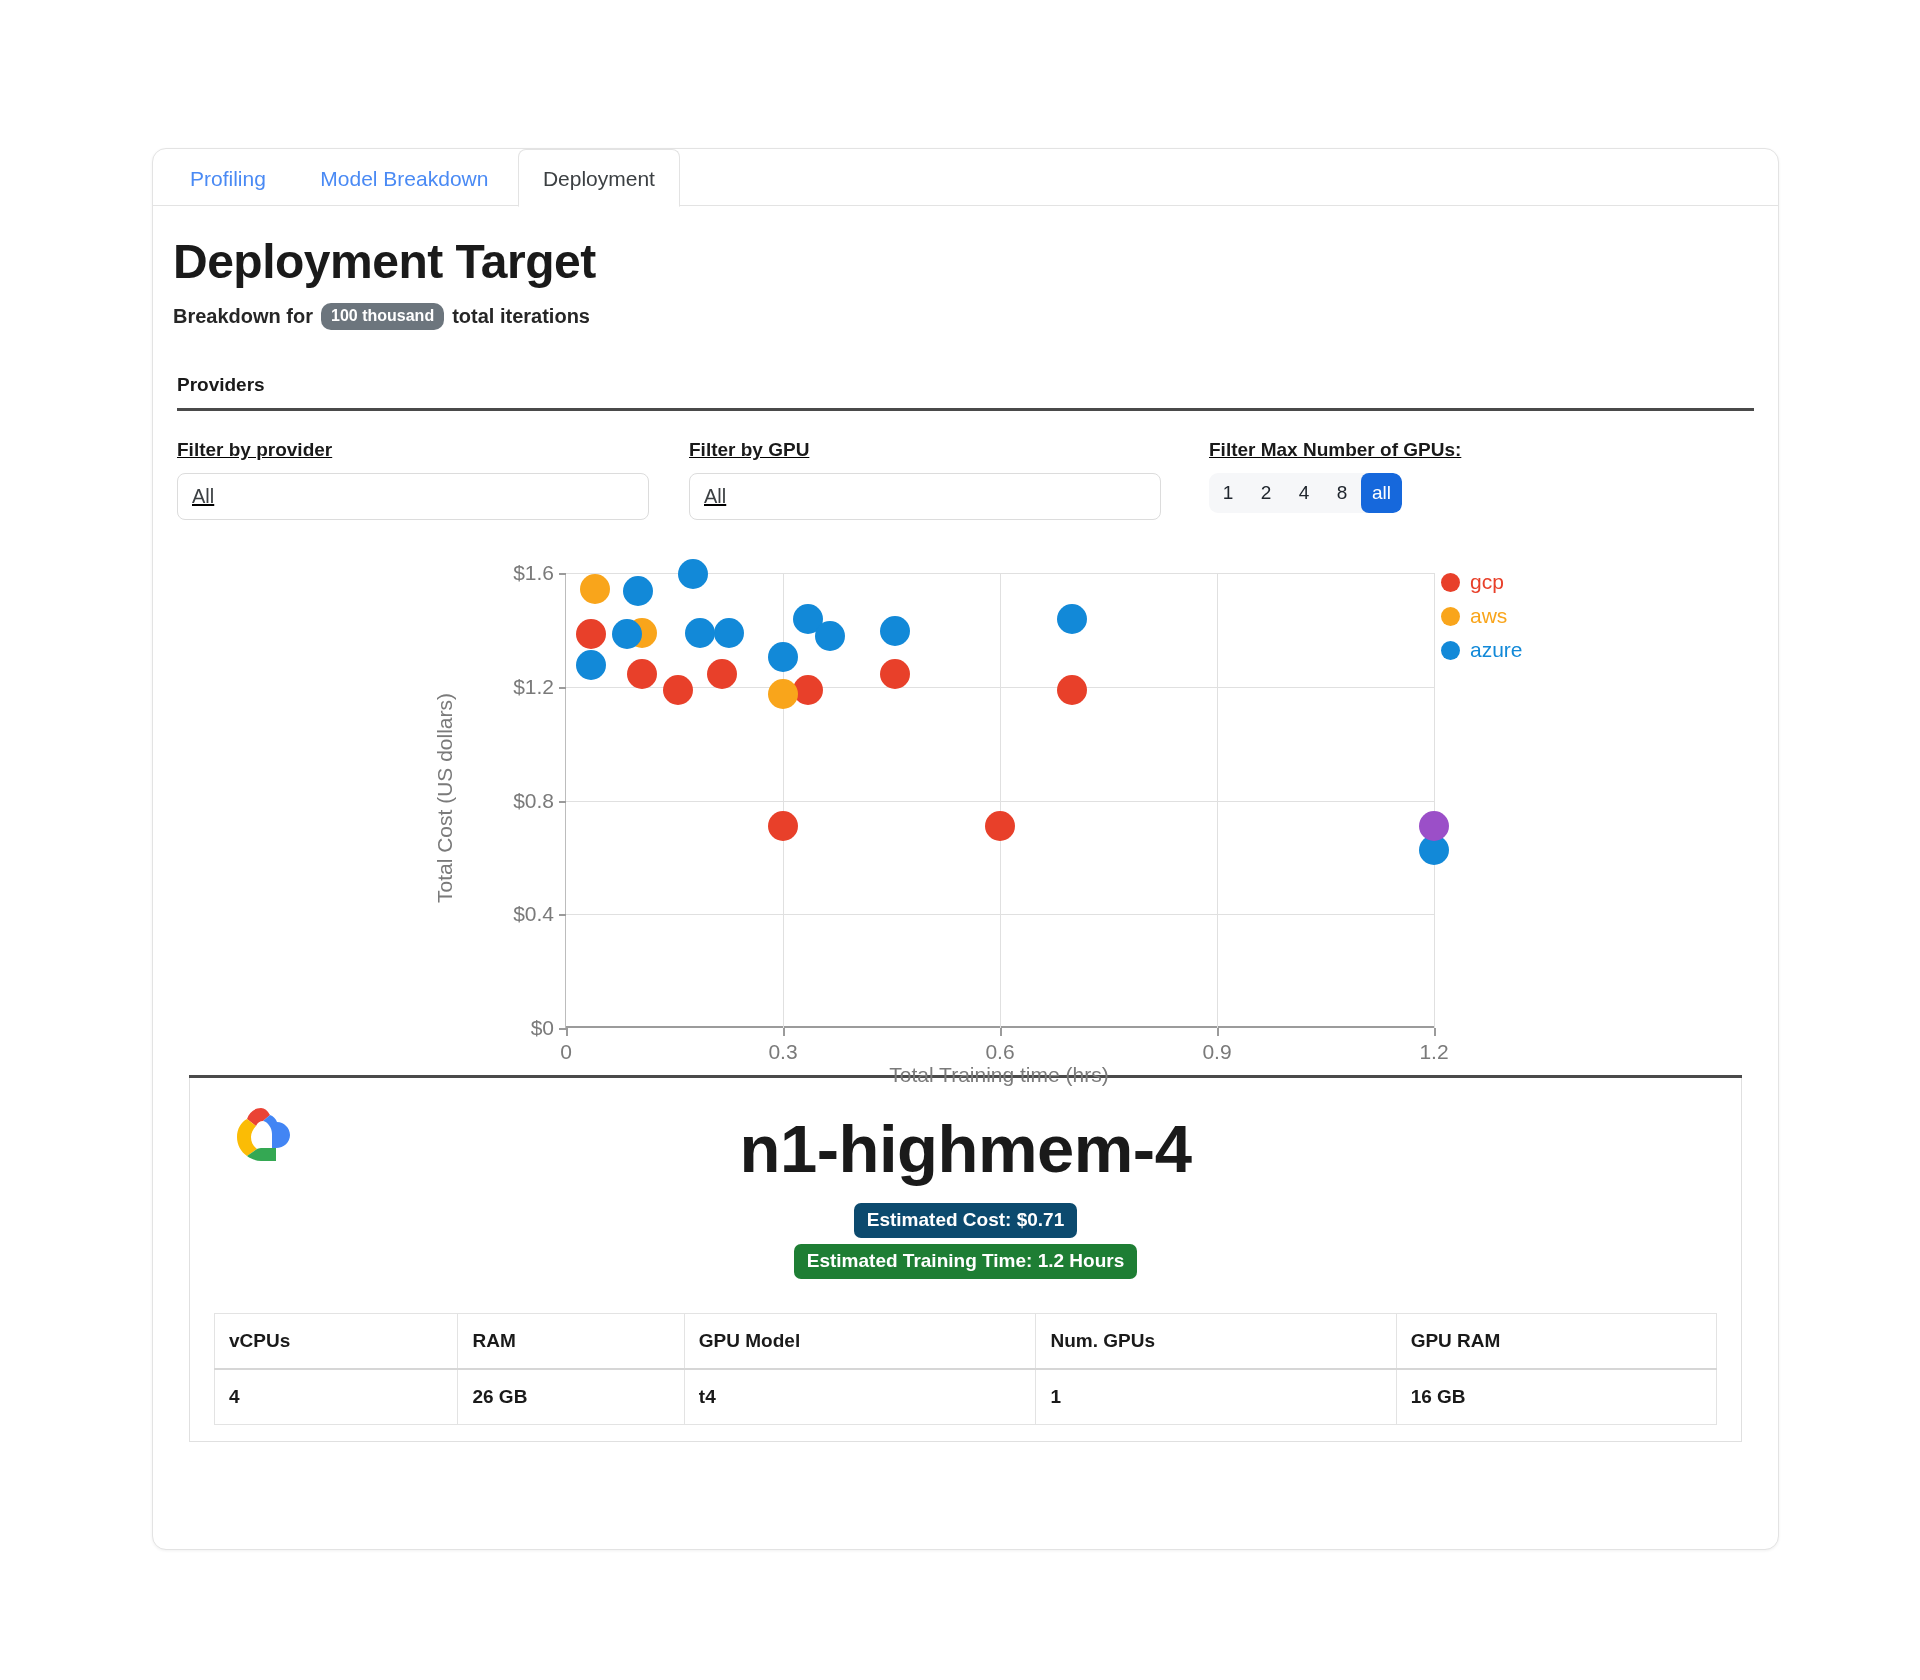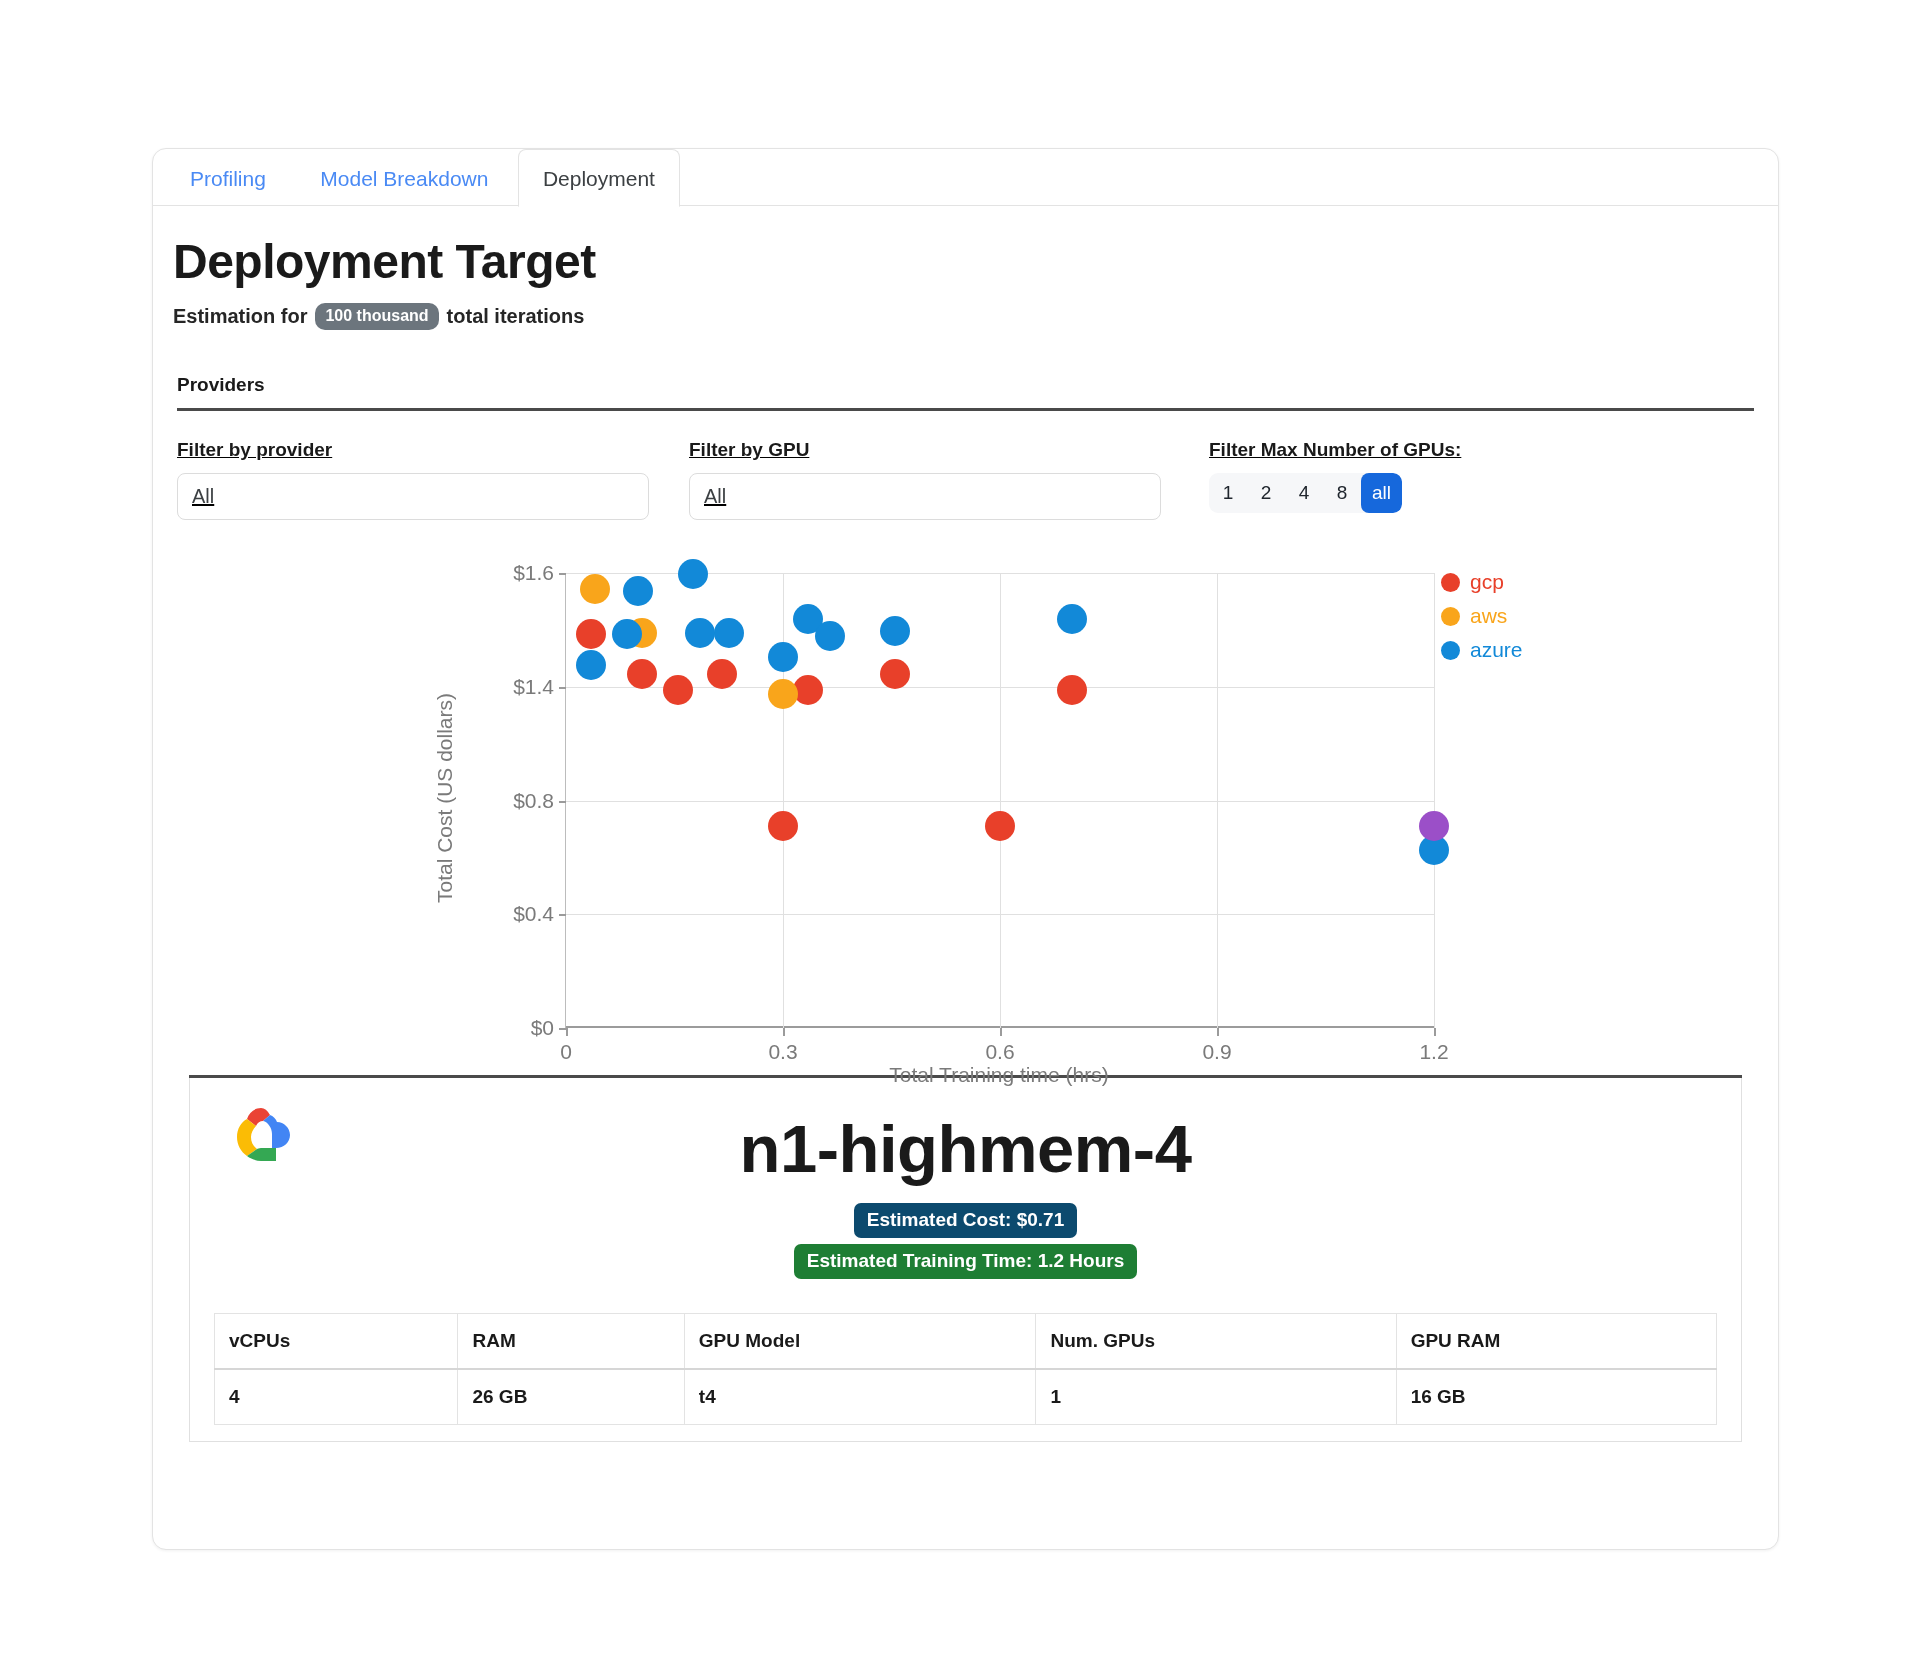--- a/index.html
+++ b/index.html
@@ -315,21 +315,21 @@
 
     <div class="tabbar">
       <div class="tab">Profiling</div>
       <div class="tab">Model Breakdown</div>
       <div class="tab active">Deployment</div>
     </div>
 
     <div class="title">Deployment Target</div>
 
     <div class="subtitle">
-      <span>Estimation for</span>
+      <span>Breakdown for</span>
       <span class="pill-code">100 thousand</span>
       <span>total iterations</span>
     </div>
 
     <div class="section-head">Providers</div>
     <div class="rule"></div>
 
     <div class="filters">
       <div class="filter-block" style="left:0px;">
         <div class="filter-label">Filter by provider</div>
@@ -359,21 +359,21 @@
       <div class="ytickmark" style="top: 455px;"></div>
           <div class="ytick" style="top: 455px;">$0</div>
           <div class="gridline" style="top: 341.25px;"></div>
           <div class="ytickmark" style="top: 341.25px;"></div>
           <div class="ytick" style="top: 341.25px;">$0.4</div>
           <div class="gridline" style="top: 227.5px;"></div>
           <div class="ytickmark" style="top: 227.5px;"></div>
           <div class="ytick" style="top: 227.5px;">$0.8</div>
           <div class="gridline" style="top: 113.75px;"></div>
           <div class="ytickmark" style="top: 113.75px;"></div>
-          <div class="ytick" style="top: 113.75px;">$1.4</div>
+          <div class="ytick" style="top: 113.75px;">$1.2</div>
           <div class="gridline" style="top: 0px;"></div>
           <div class="ytickmark" style="top: 0px;"></div>
           <div class="ytick" style="top: 0px;">$1.6</div>
           <div class="xtickmark" style="left: 0px;"></div>
           <div class="xtick" style="left: 0px;">0</div>
           <div class="vline" style="left: 217px;"></div>
           <div class="xtickmark" style="left: 217px;"></div>
           <div class="xtick" style="left: 217px;">0.3</div>
           <div class="vline" style="left: 434px;"></div>
           <div class="xtickmark" style="left: 434px;"></div>

